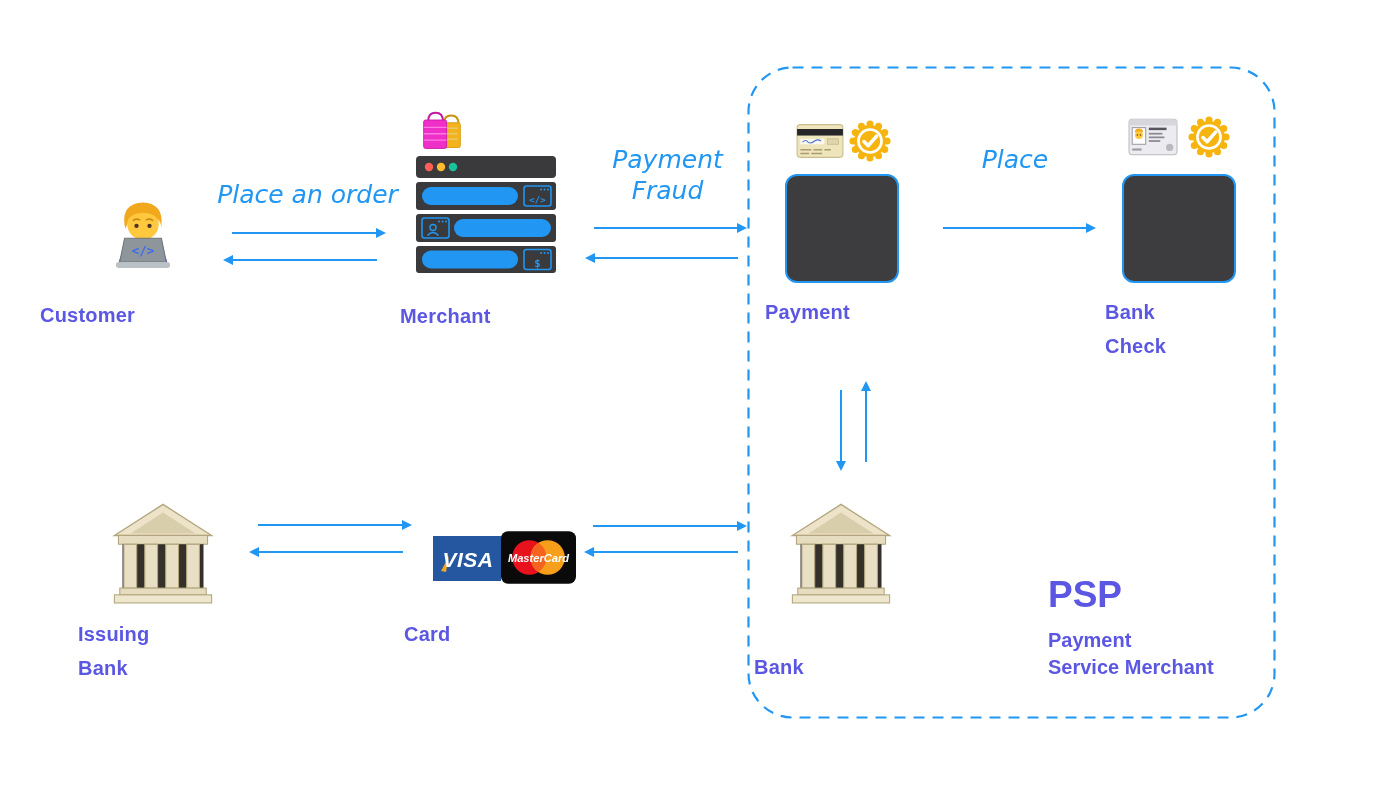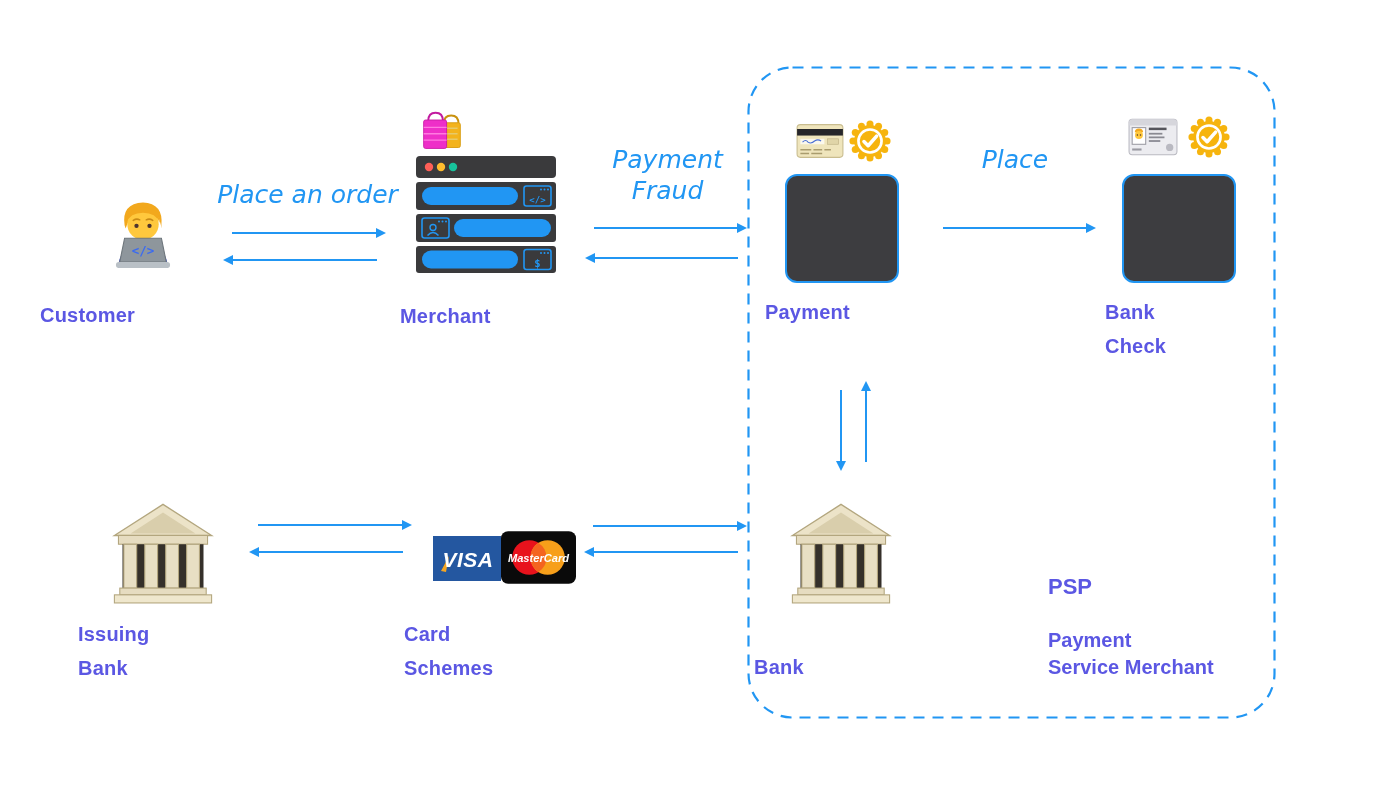--- a/index.html
+++ b/index.html
@@ -13,21 +13,21 @@
         line-height:1.2;text-align:center;font-family:"DejaVu Sans",sans-serif}
   .arrow{position:absolute;background:#2196f3}
   .arrow.h{height:2px}
   .arrow.v{width:2px}
   .head{position:absolute;width:0;height:0}
   .h-r{right:-9px;top:-4.5px;border-top:5.5px solid transparent;border-bottom:5.5px solid transparent;border-left:10px solid #2196f3}
   .h-l{left:-9px;top:-4.5px;border-top:5.5px solid transparent;border-bottom:5.5px solid transparent;border-right:10px solid #2196f3}
   .h-d{bottom:-9px;left:-4.5px;border-left:5.5px solid transparent;border-right:5.5px solid transparent;border-top:10px solid #2196f3}
   .h-u{top:-9px;left:-4.5px;border-left:5.5px solid transparent;border-right:5.5px solid transparent;border-bottom:10px solid #2196f3}
   .nodebox{position:absolute;background:#3d3d40;border:2.5px solid #2196f3;border-radius:12px}
-  .psp-title{position:absolute;color:#5b57e3;font-weight:700;font-size:22px;font-family:"Liberation Sans",sans-serif}
+  .psp-title{position:absolute;color:#5b57e3;font-weight:700;font-size:37px;font-family:"Liberation Sans",sans-serif}
   .psp-sub{position:absolute;color:#5b57e3;font-weight:700;font-size:20px;font-family:"Liberation Sans",sans-serif}
   svg{display:block}
 </style>
 </head>
 <body>
 
 <div class="canvas">
 
   <svg class="abs" style="left:747px;top:66px" width="529" height="653" viewBox="0 0 529 653">
     <rect x="1.5" y="1.5" width="526" height="650" rx="44" fill="none" stroke="#2196f3" stroke-width="2.2" stroke-dasharray="11 8"></rect>
@@ -211,21 +211,20 @@
     <text x="35" y="31" font-size="21" font-style="italic" font-weight="bold" fill="#ffffff" text-anchor="middle" font-family="Liberation Sans, sans-serif" letter-spacing="0.5">VISA</text>
   </svg>
   <svg class="abs" style="left:501px;top:531px" width="75" height="53" viewBox="0 0 74 52">
     <rect x="0" y="0" width="74" height="52" rx="7" fill="#0a0a0a"></rect>
     <circle cx="28" cy="26" r="17" fill="#e8121c"></circle>
     <circle cx="46" cy="26" r="17" fill="#f79f1a"></circle>
     <path d="M37 11.6 A17 17 0 0 1 37 40.4 A17 17 0 0 1 37 11.6 Z" fill="#f4641f"></path>
     <text x="37" y="30" font-size="11" font-style="italic" font-weight="bold" fill="#ffffff" text-anchor="middle" font-family="Liberation Sans, sans-serif">MasterCard</text>
   </svg>
   <div class="plabel" style="left:404px;top:622px;width:170px">Card</div>
-  <div class="plabel" style="left:404px;top:656px;width:170px">Schemes</div>
 
   <div class="arrow h" style="left:258px;top:524px;width:145px">
       <i class="head h-r"></i>
     </div>
   <div class="arrow h" style="left:258px;top:551px;width:145px">
       <i class="head h-l"></i>
     </div>
 
   <svg class="abs" style="left:109px;top:497px" width="108" height="112" viewBox="0 0 80 80">
     <polygon points="40,4 76,27 4,27" fill="#ece3c8" stroke="#b3a67e" stroke-width="1"></polygon>

